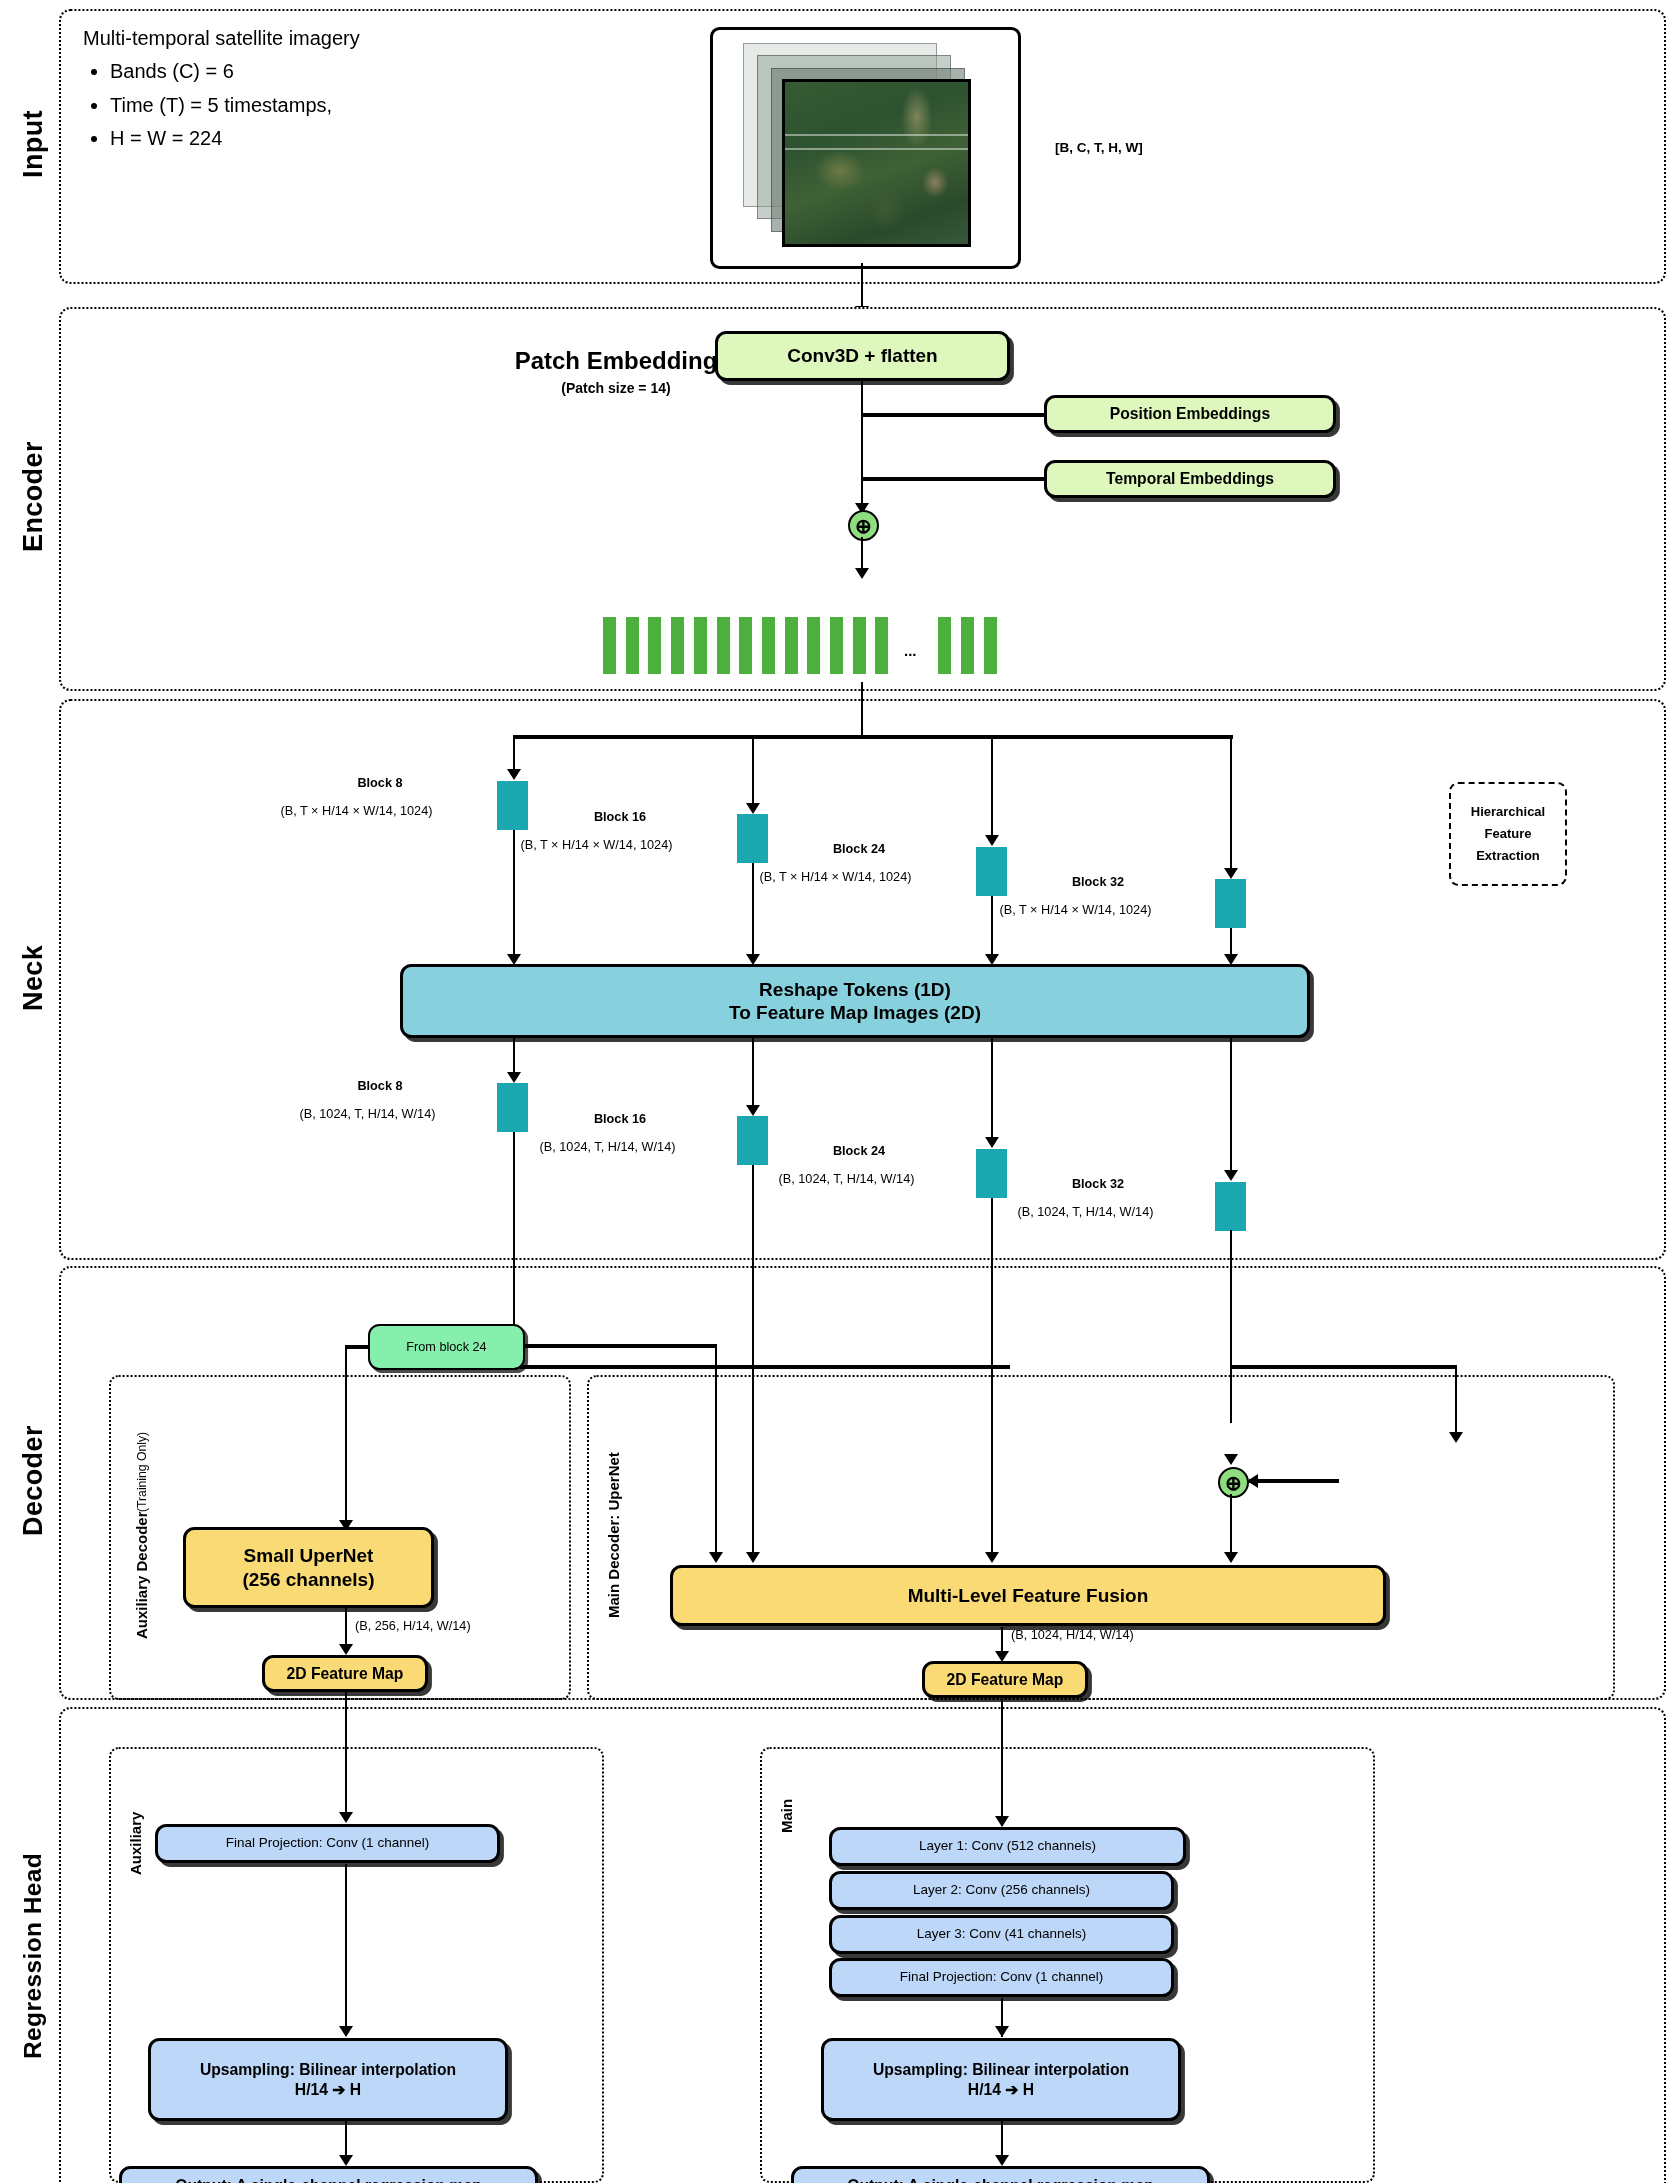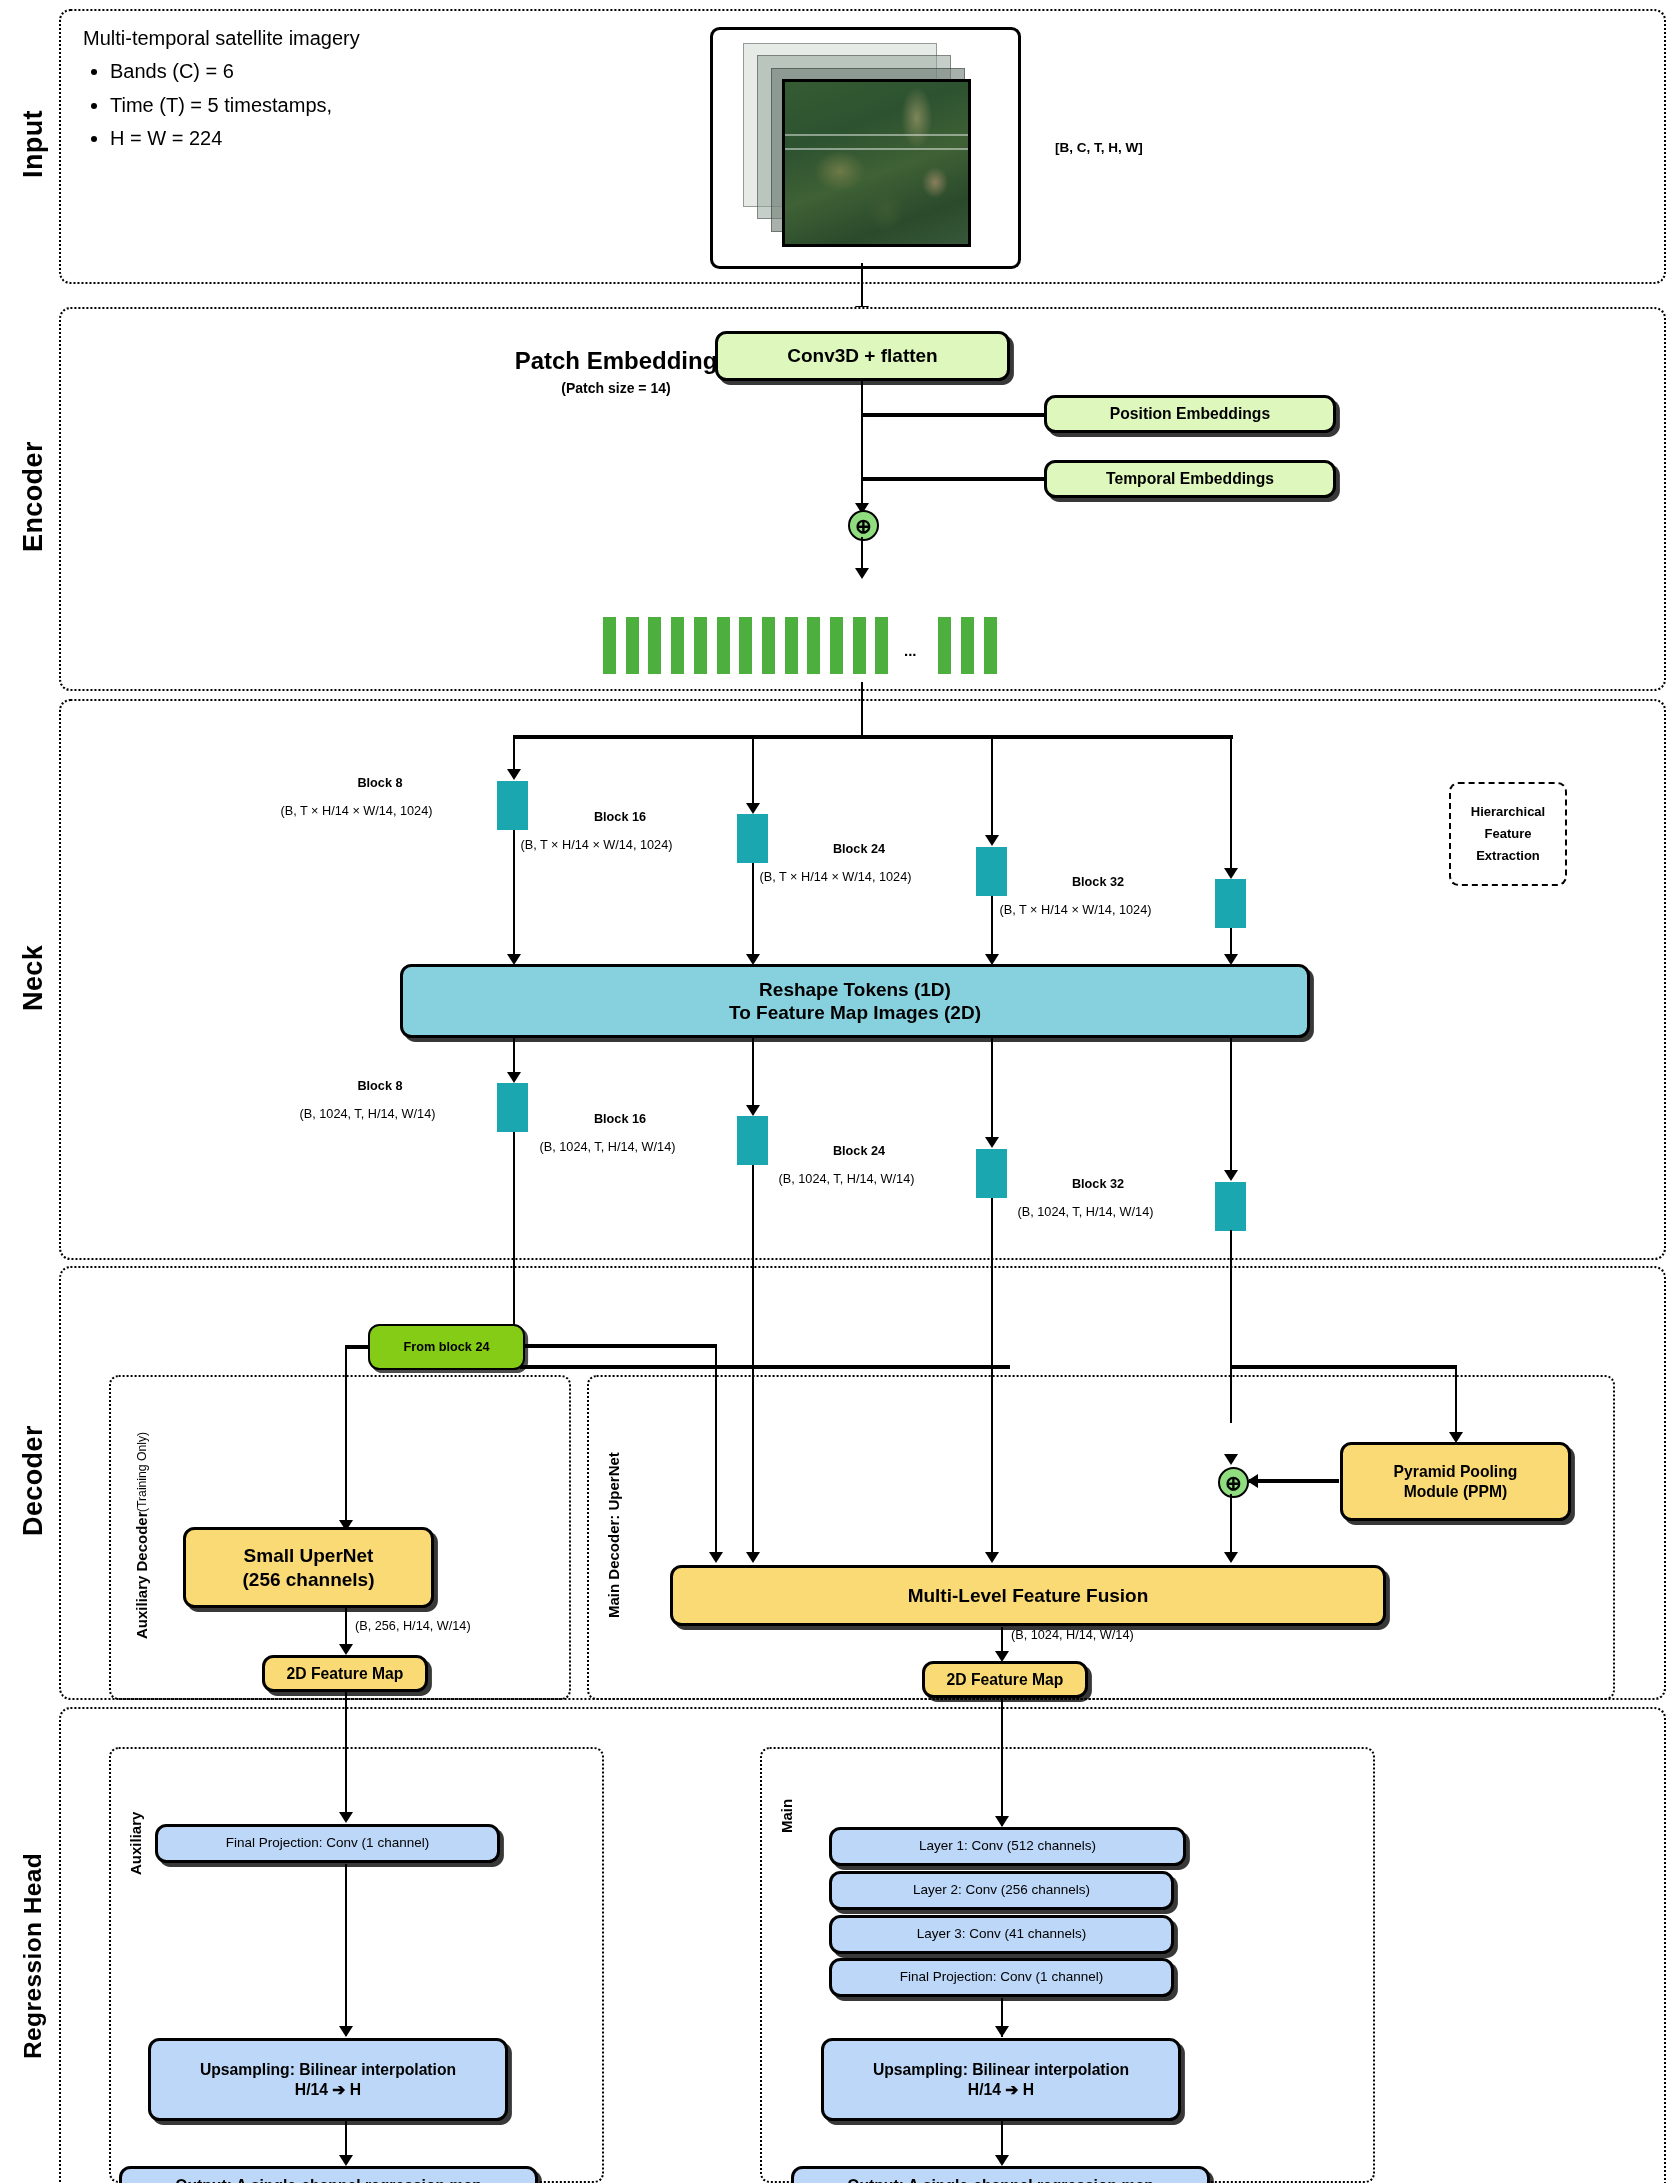--- a/index.html
+++ b/index.html
@@ -66,22 +66,22 @@
 
   
   .tbar{position:absolute;background:#4caf3e;}
 
   
   .dashbox{position:absolute;border:2.2px dashed #000;border-radius:9.6px;background:#fff;
     display:flex;flex-direction:column;align-items:center;justify-content:center;
     font-size:13px;font-weight:bold;line-height:1.7;text-align:center;}
 
   
-  .pill{position:absolute;border:2.6px solid #000;border-radius:11.4px;background:#84cc16;
-    display:flex;align-items:center;justify-content:center;font-size:12.7px;font-weight:bold;
+  .pill{position:absolute;border:2.6px solid #000;border-radius:11.4px;background:#86efac;
+    display:flex;align-items:center;justify-content:center;font-size:12.7px;font-weight:normal;
     box-shadow:3.1px 3.1px 0 rgba(0,0,0,.7);}
 
   
   .subpanel{position:absolute;border:2.2px dotted #000;border-radius:9.6px;background:transparent;}
   .sublabel{position:absolute;writing-mode:vertical-rl;transform:rotate(180deg);
     font-weight:bold;font-size:15px;display:flex;align-items:center;justify-content:center;
     text-align:center;line-height:1.15;}
   .sublabel .small{font-size:12.2px;font-weight:normal;}
 </style>
 </head>
@@ -273,24 +273,20 @@
   <div class="vline" style="left:345px;top:1608px;height:41px;"></div>
   <div class="arw" style="left:339px;top:1644px;"></div>
   <div class="lab n" style="left:355px;top:1619px;">(B, 256, H/14, W/14)</div>
   <div class="box yellow" style="left:262px;top:1655px;width:166px;height:37px;">
     <span class="b-md">2D Feature Map</span>
   </div>
 
   <div class="subpanel" style="left:587px;top:1375px;width:1024px;height:321px;"></div>
   <div class="sublabel" style="left:598px;top:1389px;width:31px;height:293px;">Main Decoder: UperNet</div>
 
-  <div class="box yellow" style="left:1340px;top:1442px;width:231px;height:79px;">
-    <span class="b-md">Pyramid Pooling</span>
-    <span class="b-md">Module (PPM)</span>
-  </div>
 
   <div class="arw" style="left:1224px;top:1454px;"></div>
   <div class="plus" style="left:1218px;top:1467px;width:27px;height:27px;">
     <span>⊕</span>
   </div>
   <div class="hthick" style="left:1249px;top:1479px;width:90px;"></div>
   <div class="arwL" style="left:1247px;top:1474px;"></div>
   <div class="vline" style="left:1230px;top:1494px;height:64px;"></div>
   <div class="arw" style="left:1224px;top:1552px;"></div>
 

